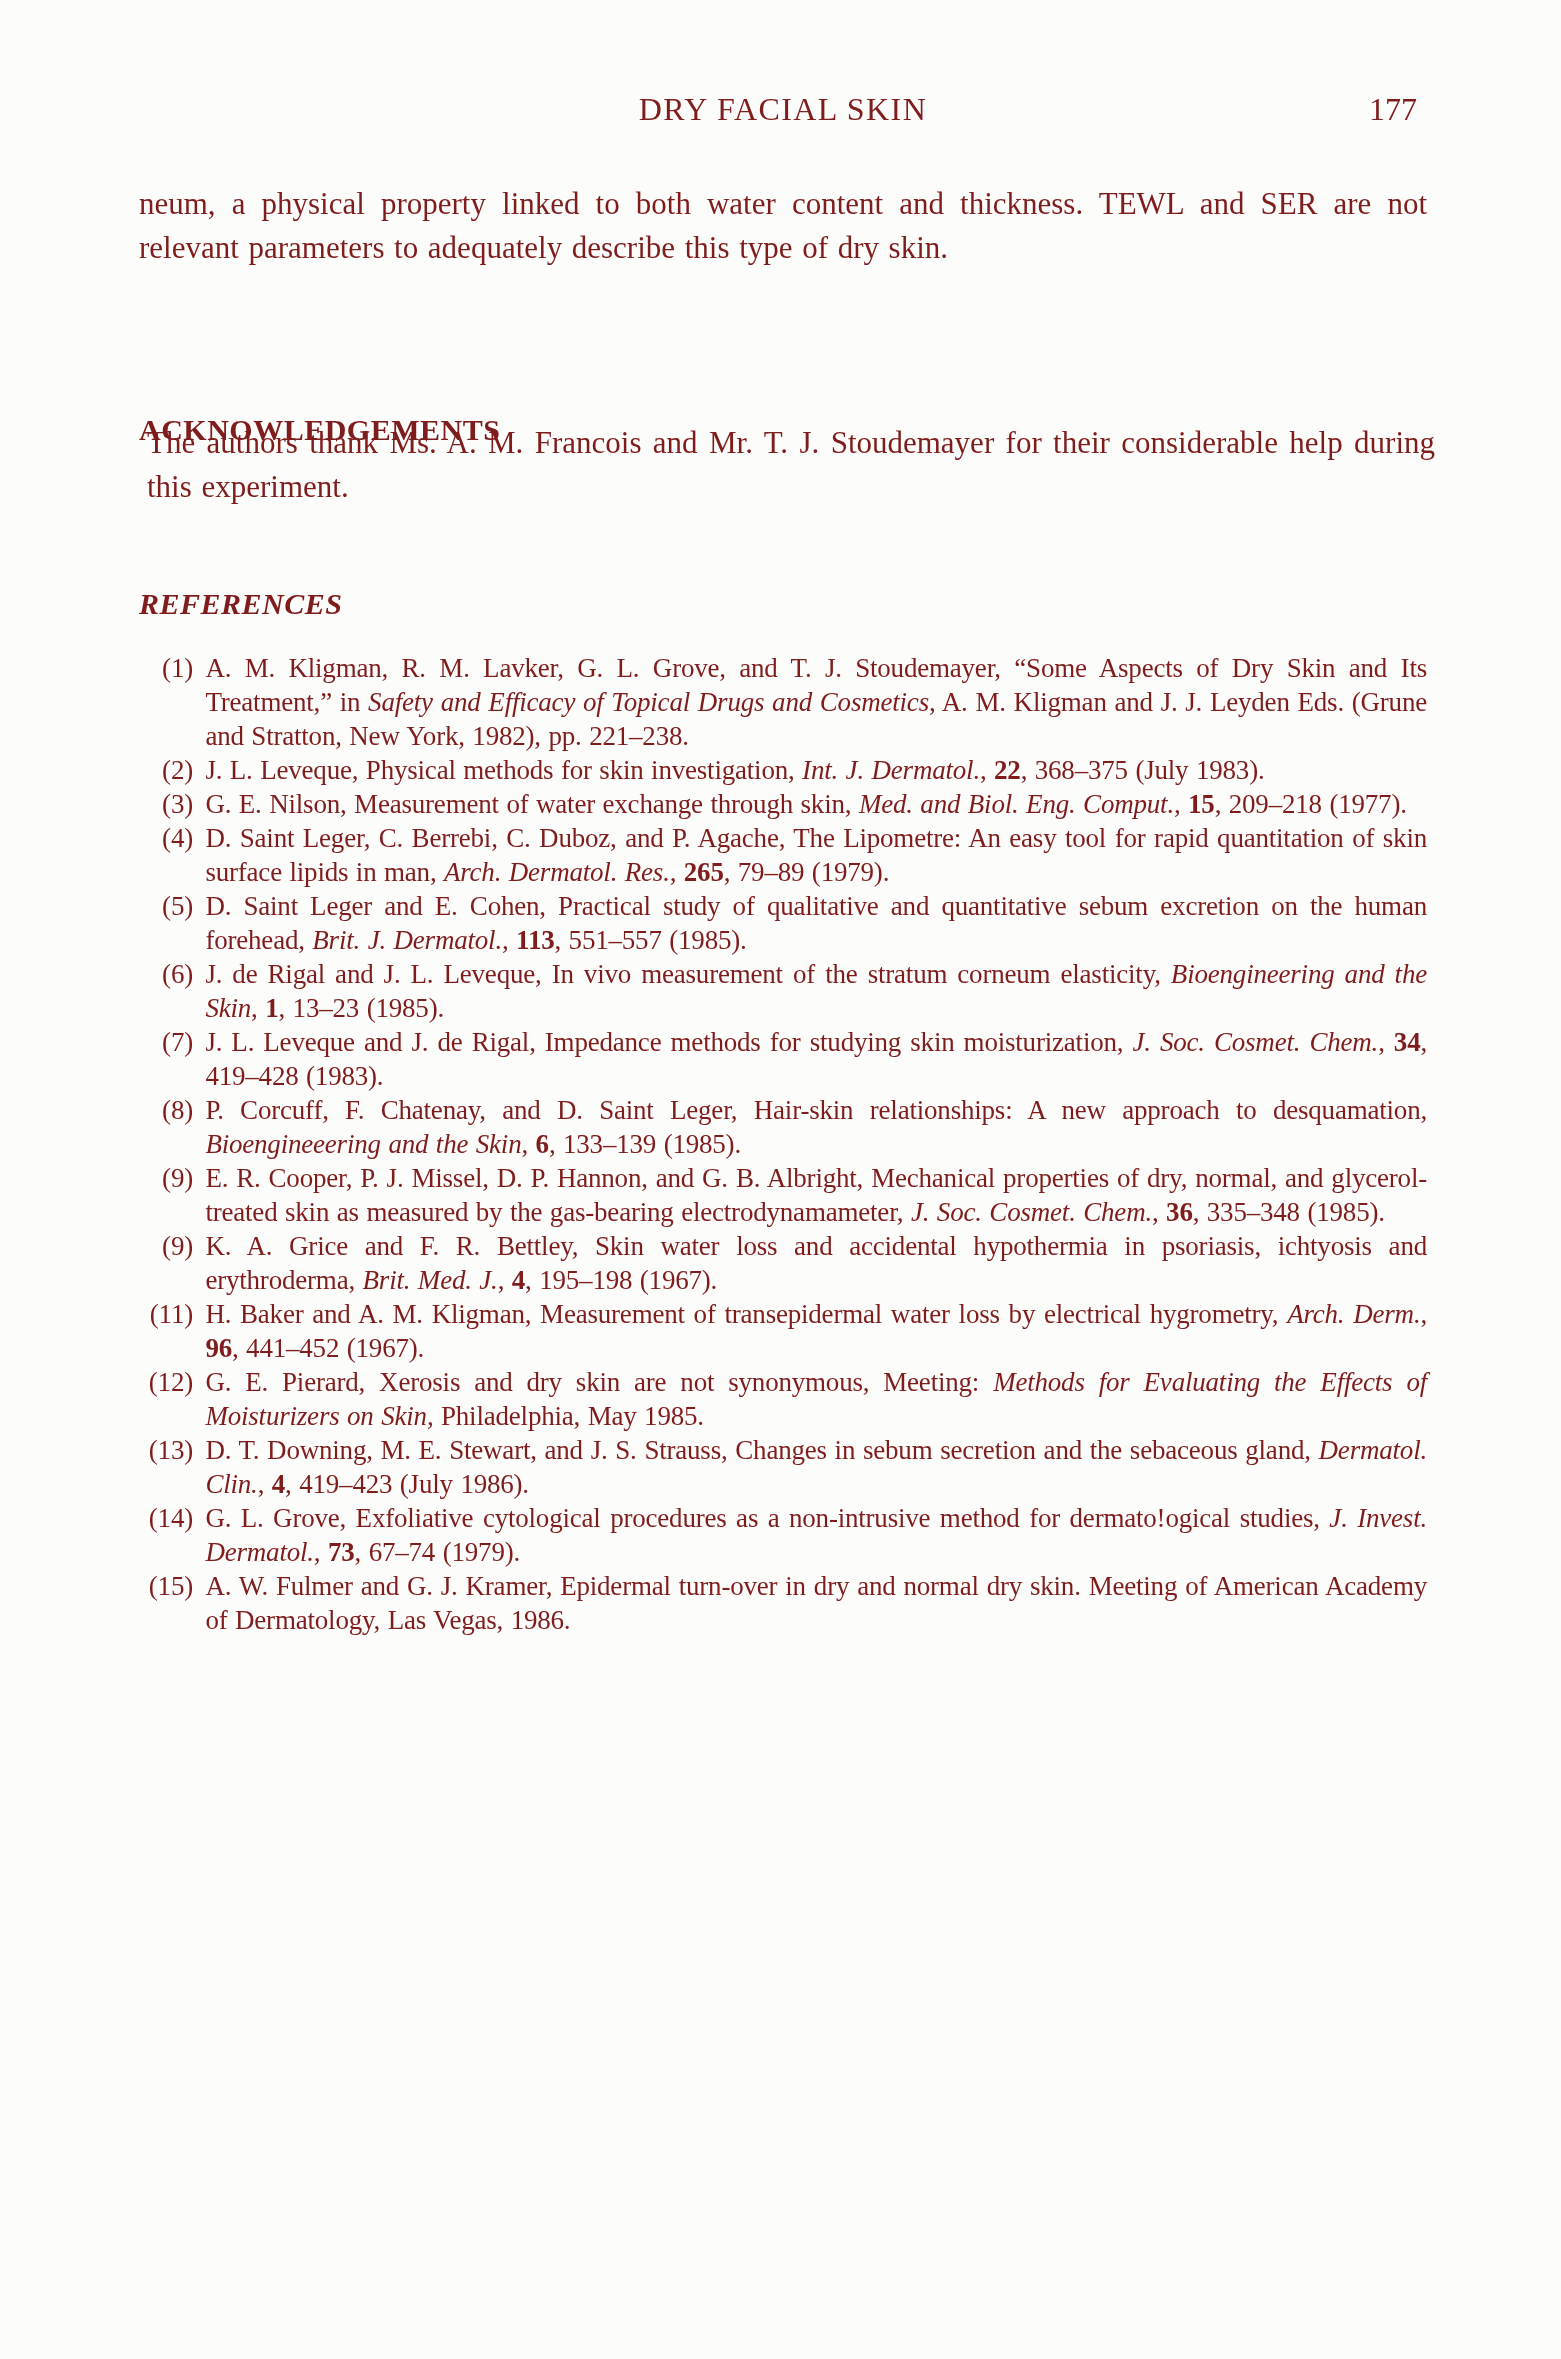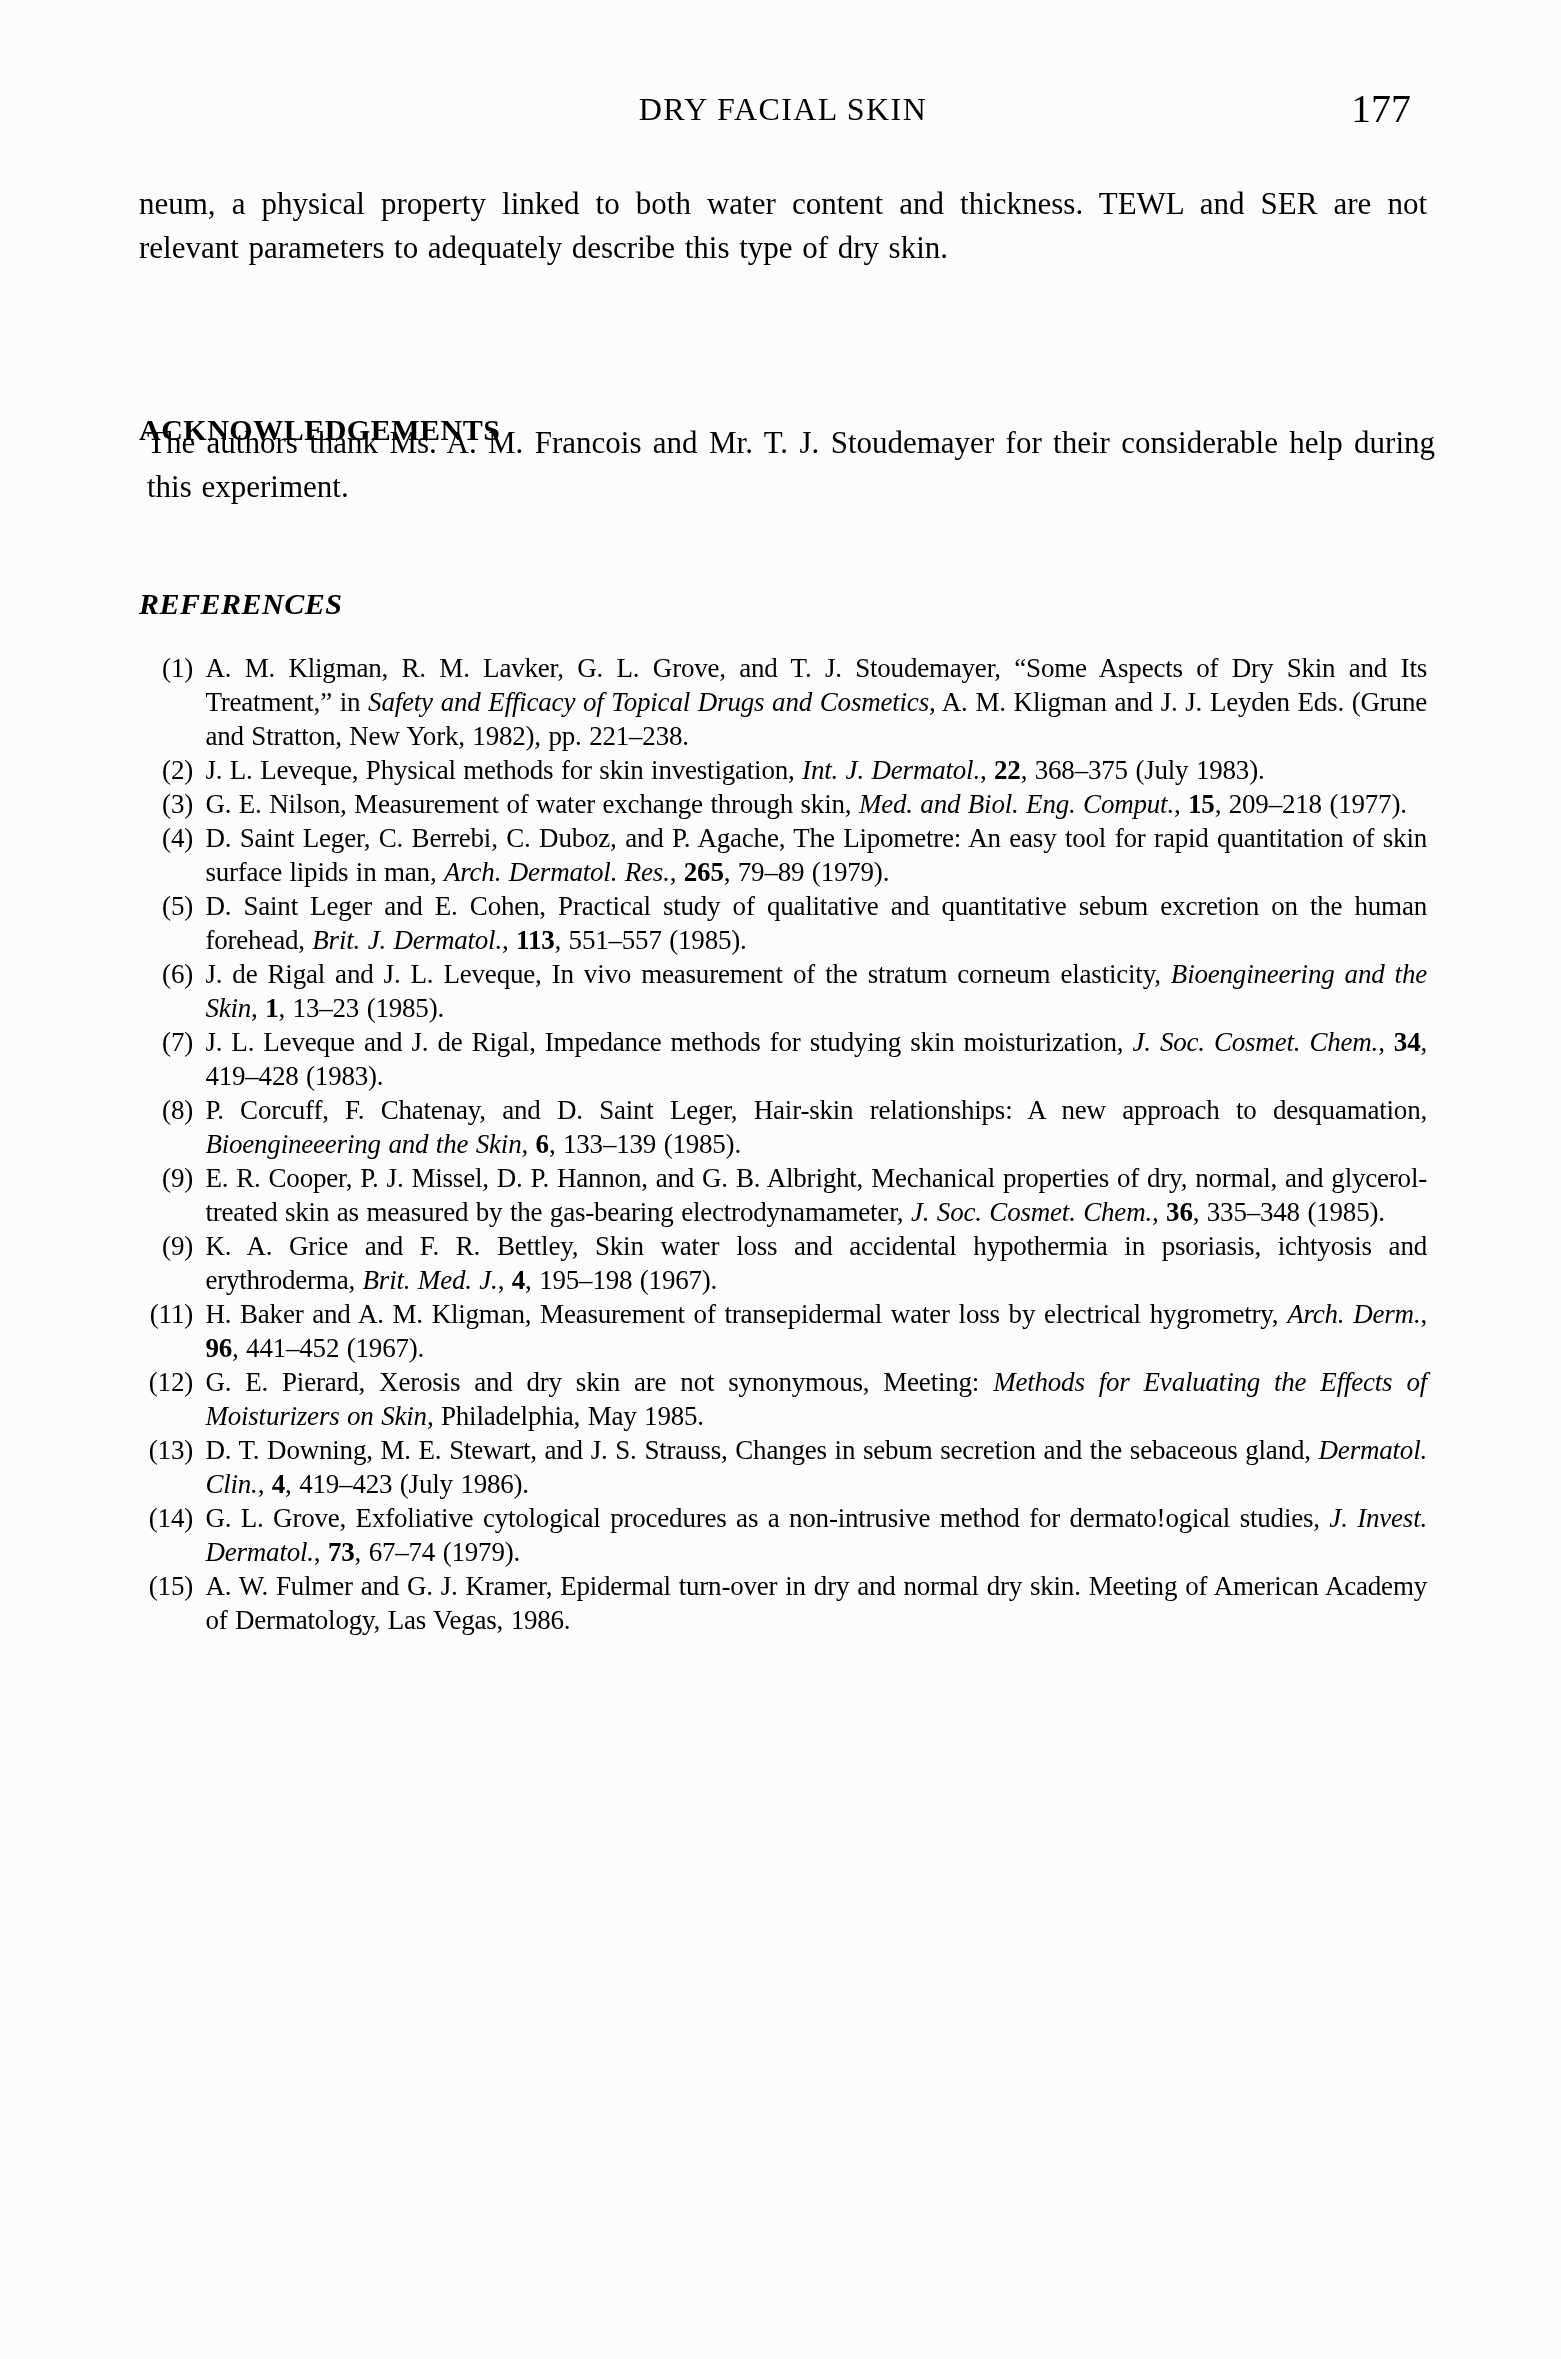--- a/index.html
+++ b/index.html
@@ -25,23 +25,23 @@
     height: 42px;
   }
   .rh-title {
     text-align: center;
     font-size: 32px;
     letter-spacing: 1.4px;
     line-height: 38px;
   }
   .rh-page {
     position: absolute;
-    right: 16px;
+    right: 10px;
     top: 0;
-    font-size: 40px;
+    font-size: 32px;
     line-height: 38px;
   }
   .body-para {
     position: absolute;
     left: 139px;
     width: 1288px;
     margin: 0;
     font-size: 31px;
     line-height: 44px;
     text-align: justify;
@@ -84,21 +84,21 @@
   .ref-text {
     text-align: justify;
     word-spacing: 1px;
   }
   .it { font-style: italic; }
   .bd { font-weight: bold; }
 </style>
 </head>
 <body>
 
-<div class="page" style="background-color: rgb(252, 252, 250); color: #000000;">
+<div class="page" style="background-color: rgb(252, 252, 250); color: #7f1d1d;">
 
   <header class="running-head">
     <div class="rh-title">DRY FACIAL SKIN</div>
     <div class="rh-page">177</div>
   </header>
 
   <p class="body-para intro">neum, a physical property linked to both water content and thickness. TEWL and SER are not relevant parameters to adequately describe this type of dry skin.</p>
 
   <h2 class="section-heading ack-heading">ACKNOWLEDGEMENTS</h2>
 

